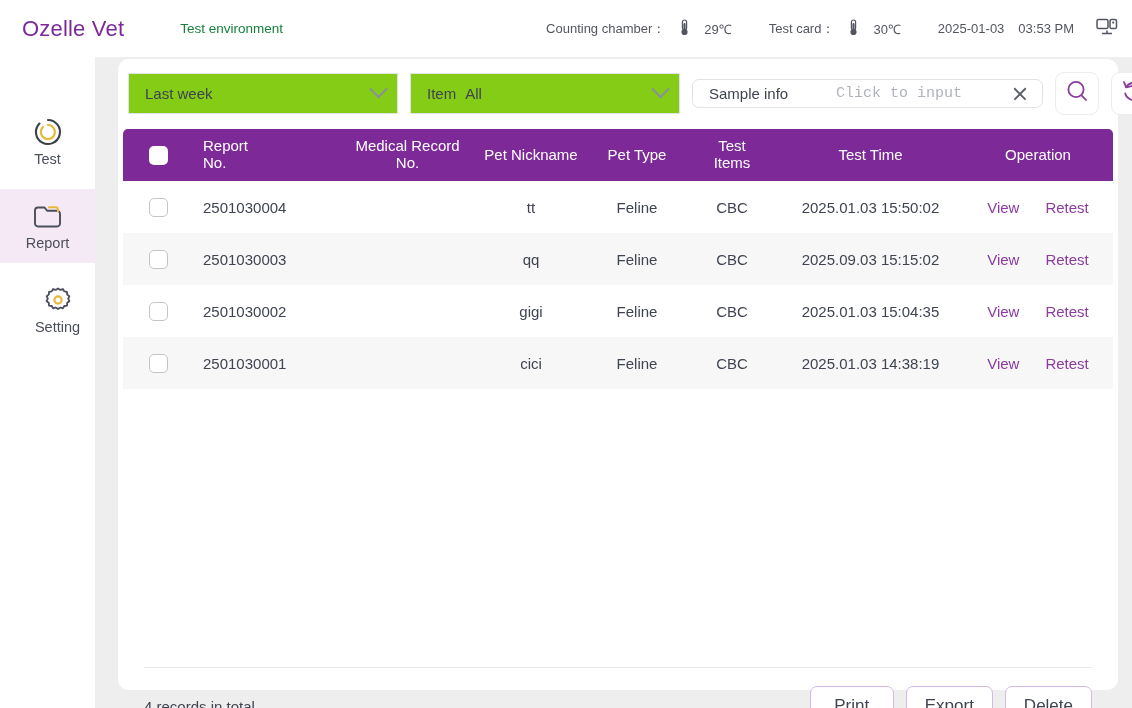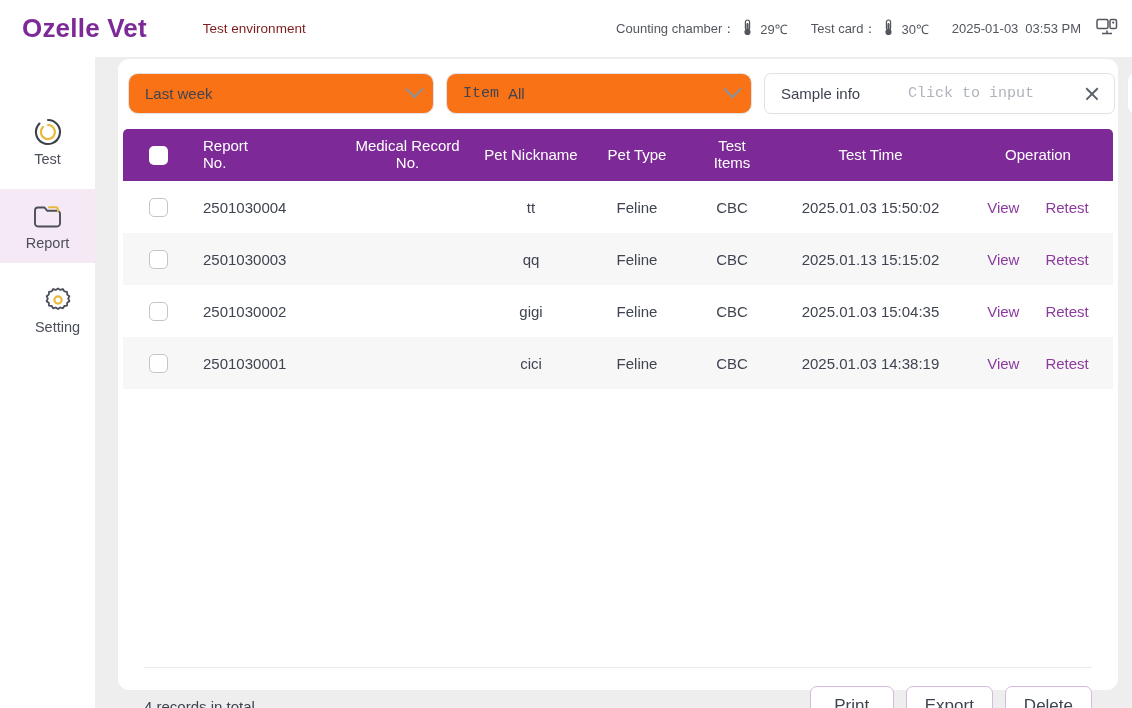--- a/index.html
+++ b/index.html
@@ -10,29 +10,29 @@
     overflow: hidden;
   }
   .app { position: relative; width: 1132px; height: 708px; background: #eeeeee; }
 
   
   .topbar {
     position: absolute; left: 0; top: 0; width: 1132px; height: 57px;
     background: #ffffff; display: flex; align-items: center;
   }
   .brand {
-    margin-left: 22px; font-size: 26px; font-weight: bold;
+    margin-left: 22px; font-size: 22px; font-weight: normal;
     color: #7d2a98; letter-spacing: .2px;
   }
   .env {
-    margin-left: 56px; font-size: 13.5px; color: #7f1d1d;
+    margin-left: 56px; font-size: 13.5px; color: #15803d;
   }
   .status {
     margin-left: auto; margin-right: 14px;
-    display: flex; align-items: center; gap: 7px;
+    display: flex; align-items: center; gap: 14px;
     font-size: 13px; color: #53565f; white-space: nowrap;
   }
   .status .lbl { color: #53565f; }
   .status .gap { display: inline-block; width: 9px; }
   .thermo { display: inline-block; vertical-align: -3px; }
   .netic { margin-left: 8px; display: inline-block; vertical-align: -4px; }
 
   
   .sidebar {
     position: absolute; left: 0; top: 57px; width: 95px; height: 651px;
@@ -57,31 +57,31 @@
     width: 1000px; height: 631px;
     background: #ffffff; border-radius: 11px;
   }
 
   
   .filters {
     position: absolute; left: 10px; top: 13px;
     display: flex; align-items: center; gap: 12px;
   }
   .select {
-    width: 306px; height: 41px; background: #f97316;
-    border: 1px solid #e2e2e6; border-radius: 10px;
+    width: 270px; height: 41px; background: #84cc16;
+    border: 1px solid #e2e2e6; border-radius: 0;
     display: flex; align-items: center; padding: 0 12px 0 16px;
     font-size: 15px; color: #3f4450; cursor: pointer;
   }
   .select .sv { flex: 1; }
-  .select .pre { color: #3f4450; margin-right: 9px; font-family: Liberation Mono, monospace; }
+  .select .pre { color: #3f4450; margin-right: 9px; }
   .chev { width: 13px; height: 13px; border-right: 2.2px solid #8a8f99;
           border-bottom: 2.2px solid #8a8f99; transform: rotate(45deg) translate(-3px,-3px); }
   .sampbox {
-    width: 351px; height: 41px; background: #fff;
+    width: 351px; height: 29px; background: #fff;
     border: 1px solid #e2e2e6; border-radius: 7px;
     display: flex; align-items: center; padding: 0 12px 0 16px;
     font-size: 15px;
   }
   .sampbox .slabel { color: #3f4450; }
   .sampbox .sinput {
     flex: 1; border: none; outline: none; background: transparent;
     font-family: Liberation Mono, monospace; font-size: 15px;
     color: #3f4450; text-align: center; margin: 0 4px;
   }
@@ -315,21 +315,21 @@
           </div>
           <div class="trow even">
             <div class="td c-chk">
               <span class="chk"></span>
             </div>
             <div class="td c-rep">2501030003</div>
             <div class="td c-mrn"></div>
             <div class="td c-nick">qq</div>
             <div class="td c-ptype">Feline</div>
             <div class="td c-items">CBC</div>
-            <div class="td c-time">2025.01.13 15:15:02</div>
+            <div class="td c-time">2025.09.03 15:15:02</div>
             <div class="td c-op">
               <div class="oplinks">
                 <span class="oplink">View</span>
                 <span class="oplink">Retest</span>
               </div>
             </div>
           </div>
           <div class="trow odd">
             <div class="td c-chk">
               <span class="chk"></span>

